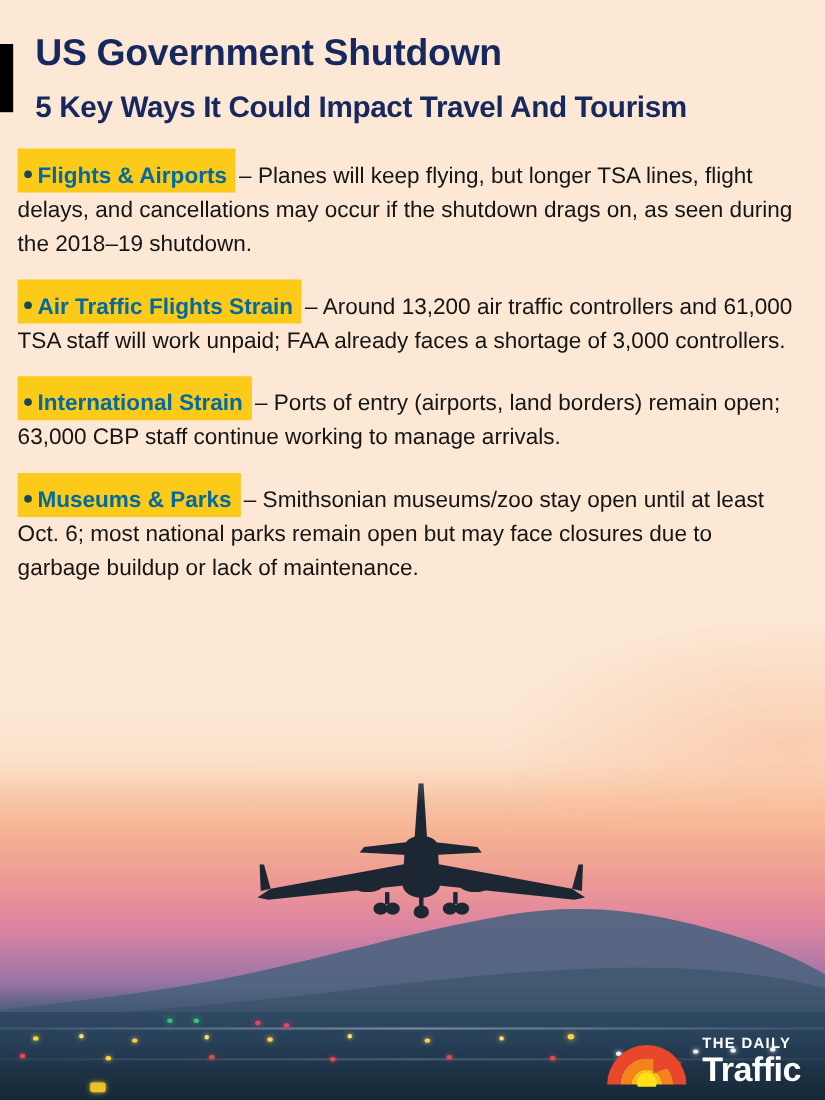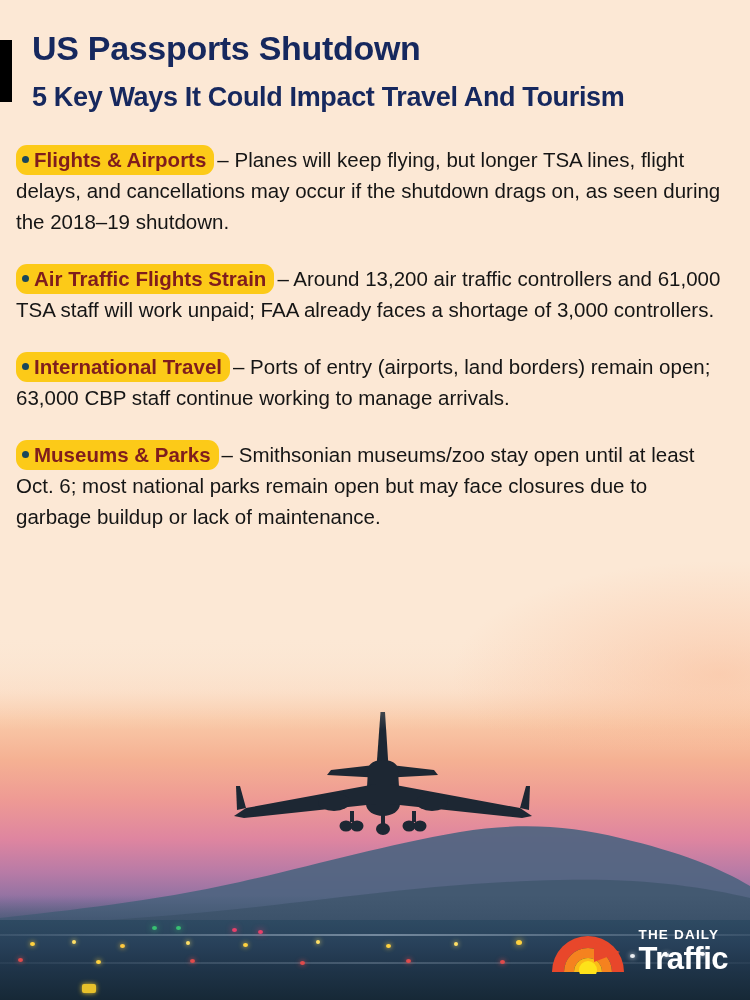--- a/index.html
+++ b/index.html
@@ -101,43 +101,43 @@
 
   .btext {
     font-size:20.5px;
     line-height:31px;
     color:#151515;
     text-indent:0;
   }
   .chip {
     display:inline;
     background:#FCCA18;
-    border-radius:11px;
-    padding:3px 8px 4px 6px;
+    border-radius:1px;
+    padding:13px 8px 4px 6px;
     box-decoration-break:clone;
     -webkit-box-decoration-break:clone;
     font-weight:bold;
-    color:#7f1d1d;
+    color:#0369a1;
     font-size:20.5px;
     white-space:nowrap;
   }
   .dot {
     display:inline-block;
     width:7px; height:7px;
     border-radius:50%;
     background:#19475A;
     vertical-align:middle;
     margin-right:5px;
     position:relative;
     top:-2px;
   }
   .body-run { margin-left:3px; }
 
   
-  .logo { position:absolute; right:22px; bottom:20px; height:58px; display:flex; align-items:center; }
+  .logo { position:absolute; right:22px; bottom:6px; height:58px; display:flex; align-items:center; }
   .logo-mark { width:78px; height:46px; margin-right:10px; }
   .logo-text { color:#FFFFFF; line-height:1; }
   .logo-top {
     font-size:13.5px; font-weight:bold; letter-spacing:1.2px;
     color:#FFFFFF; margin-bottom:1px;
   }
   .logo-bottom {
     font-size:31px; font-weight:bold; letter-spacing:-0.5px; color:#FFFFFF;
   }
 </style>
@@ -217,41 +217,41 @@
     <span class="lt" style="left:258px; top:10px; width:5px;height:4px; background:#E8406A; box-shadow:0 0 6px #E8406A;"></span>
     <span class="lt" style="left:82px;  top:64px; width:14px;height:9px; border-radius:2px; background:#E8C12B; box-shadow:0 0 5px #E8C12B;"></span>
   </div>
 
   <div class="seam"></div>
   <div class="warmwash"></div>
 
   <div class="accentbar"></div>
 
   <div class="headwrap">
-    <div class="title-main">US Passports Shutdown</div>
+    <div class="title-main">US Government Shutdown</div>
     <div class="title-sub">5 Key Ways It Could Impact Travel And Tourism</div>
   </div>
 
   <div class="bullets">
 
     <div class="bullet">
       <div class="btext">
         <span class="chip"><span class="dot"></span><span>Flights &amp; Airports</span></span><span class="body-run">–</span> <span>Planes will keep flying, but longer TSA lines, flight delays, and cancellations may occur if the shutdown drags on, as seen during the 2018–19 shutdown.</span>
       </div>
     </div>
 
     <div class="bullet">
       <div class="btext">
         <span class="chip"><span class="dot"></span><span>Air Traffic Flights Strain</span></span><span class="body-run">–</span> <span>Around 13,200 air traffic controllers and 61,000 TSA staff will work unpaid; FAA already faces a shortage of 3,000 controllers.</span>
       </div>
     </div>
 
     <div class="bullet">
       <div class="btext">
-        <span class="chip"><span class="dot"></span><span>International Travel</span></span><span class="body-run">–</span> <span>Ports of entry (airports, land borders) remain open; 63,000 CBP staff continue working to manage arrivals.</span>
+        <span class="chip"><span class="dot"></span><span>International Strain</span></span><span class="body-run">–</span> <span>Ports of entry (airports, land borders) remain open; 63,000 CBP staff continue working to manage arrivals.</span>
       </div>
     </div>
 
 
     <div class="bullet">
       <div class="btext">
         <span class="chip"><span class="dot"></span><span>Museums &amp; Parks</span></span><span class="body-run">–</span> <span>Smithsonian museums/zoo stay open until at least Oct. 6; most national parks remain open but may face closures due to garbage buildup or lack of maintenance.</span>
       </div>
     </div>
 

